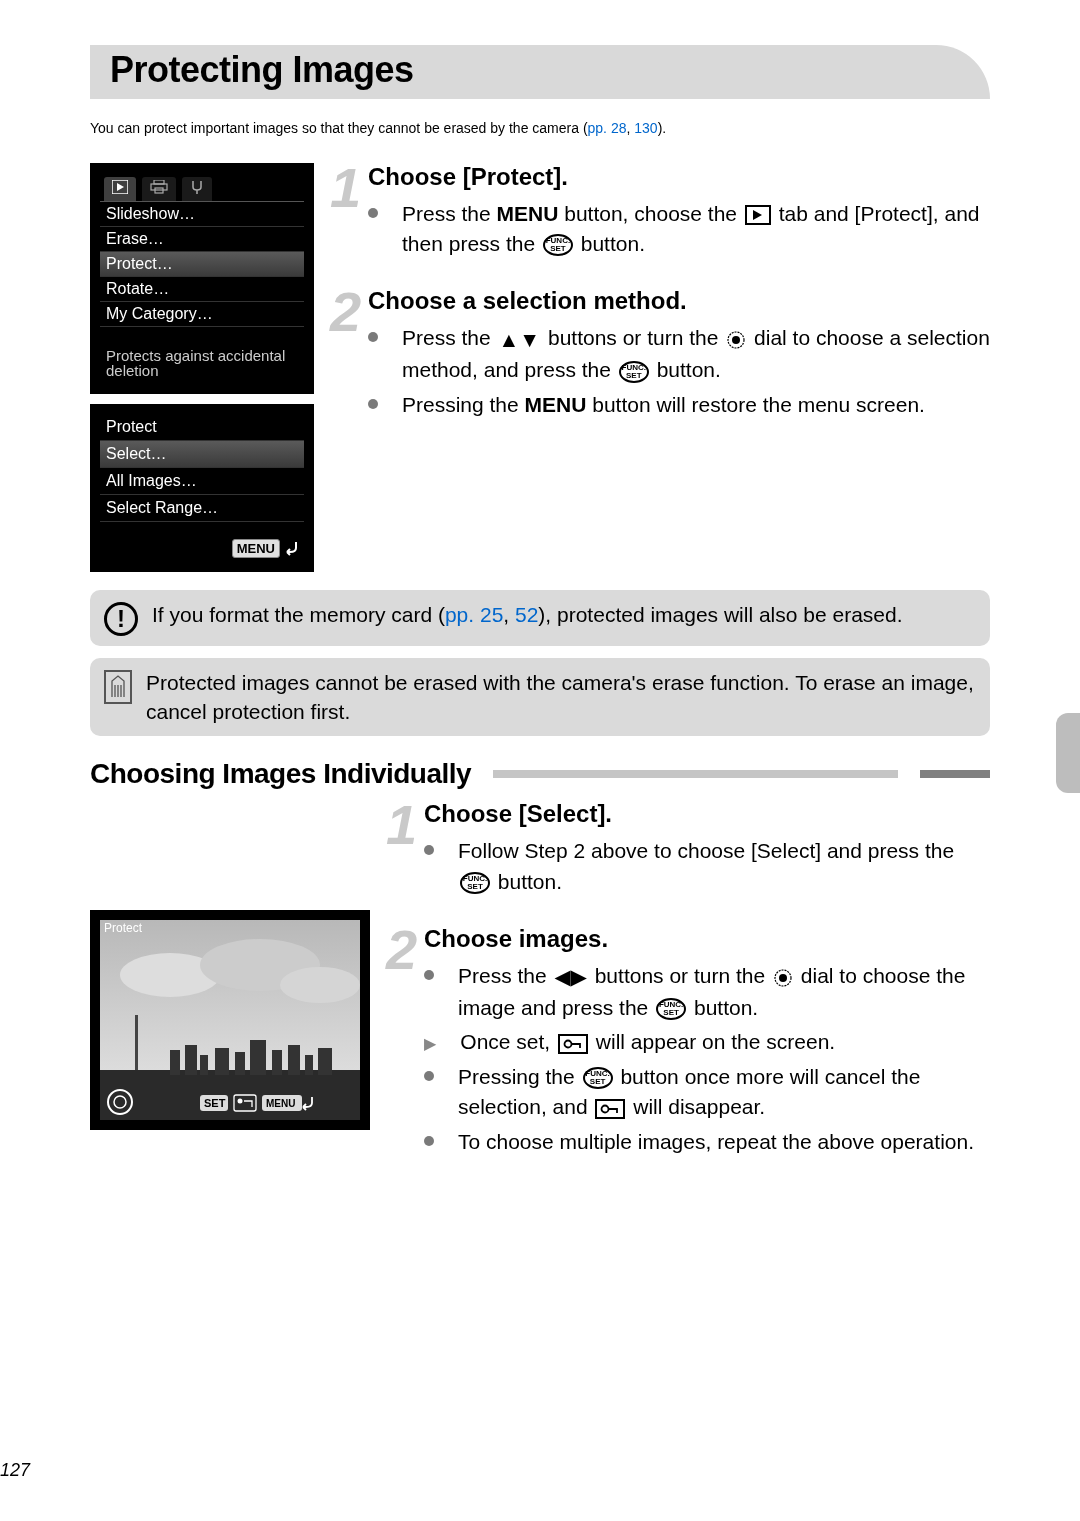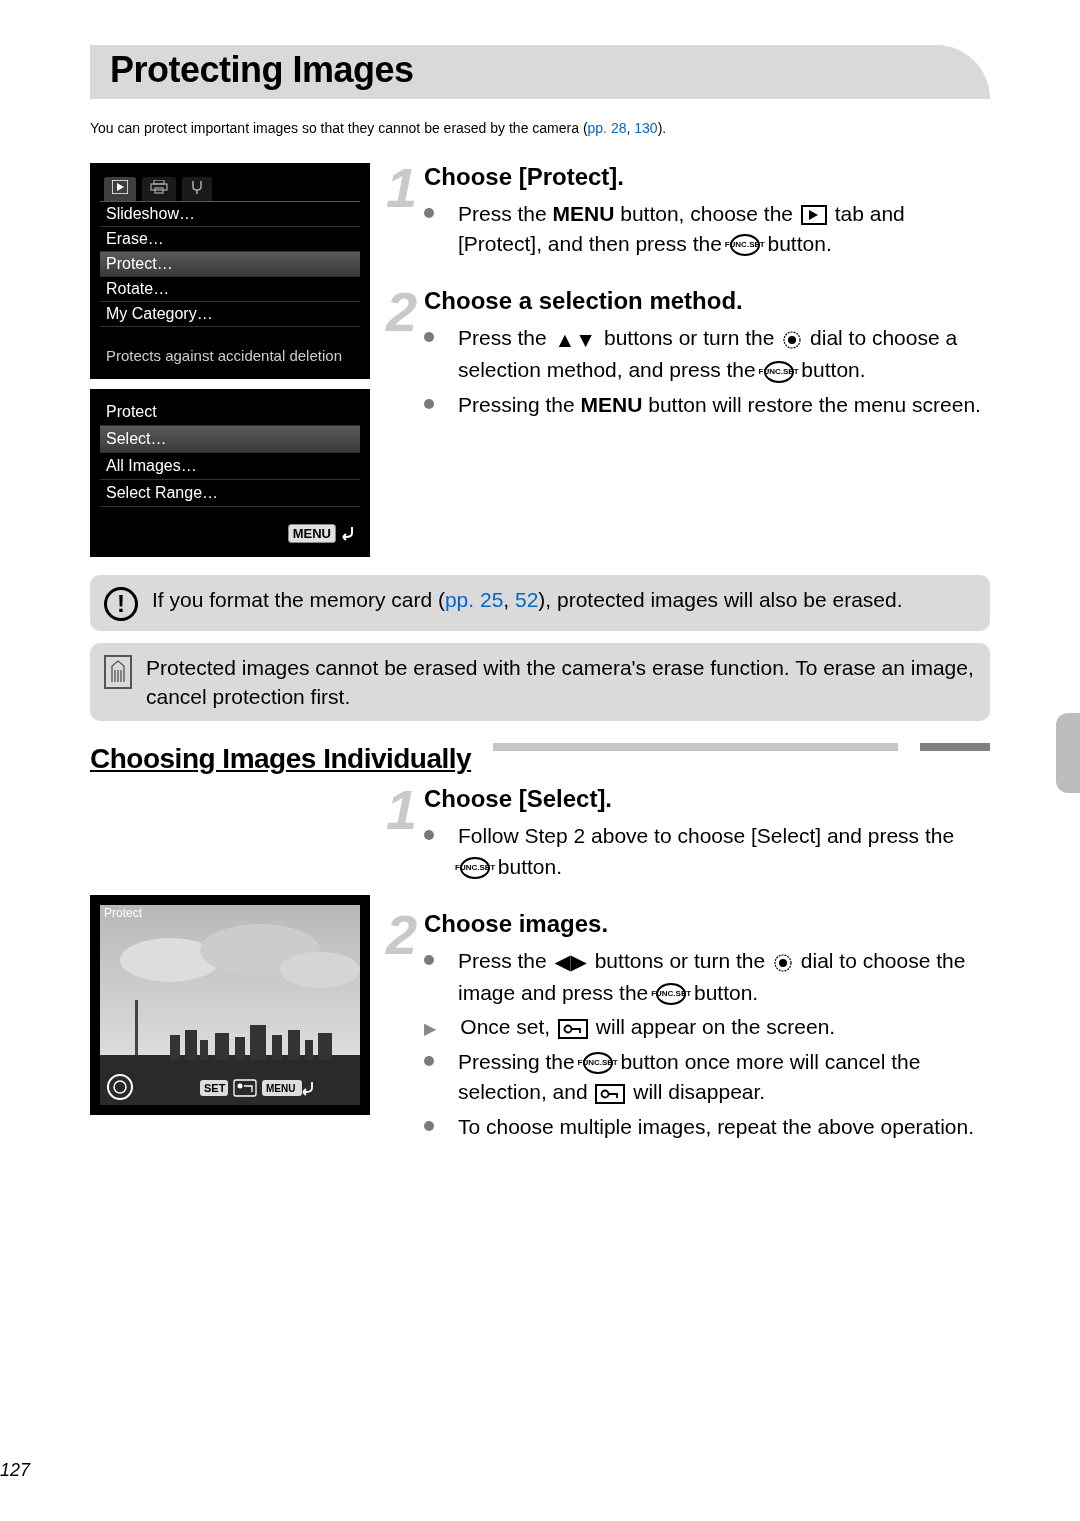--- a/index.html
+++ b/index.html
@@ -31,21 +31,21 @@
     line-height: 1.4;
     margin-bottom: 24px;
   }
   .link { color: #0066cc; }
   .section1 {
     display: flex;
     gap: 24px;
     margin-bottom: 18px;
   }
   .lcd-col {
-    width: 280px;
+    width: 224px;
     flex-shrink: 0;
   }
   .lcd {
     border: 10px solid #000;
     background: #000;
     margin-bottom: 10px;
     color: #fff;
     font-size: 16px;
     line-height: 1;
   }
@@ -177,21 +177,21 @@
     display: inline-flex;
     width: 30px; height: 22px;
     border: 2px solid #000;
     border-radius: 50%;
     align-items: center;
     justify-content: center;
     font-size: 8px;
     line-height: 8px;
     font-weight: bold;
     vertical-align: -4px;
-    flex-direction: row;
+    flex-direction: column;
   }
   .key-rect {
     display: inline-flex;
     width: 30px; height: 20px;
     border: 2px solid #000;
     align-items: center;
     justify-content: center;
     vertical-align: -3px;
     font-size: 15px;
   }
@@ -223,23 +223,23 @@
     width: 28px; height: 34px;
     border: 2px solid #555;
     display: flex;
     align-items: center;
     justify-content: center;
     margin-top: 2px;
     color: #555;
   }
   .subheading-row {
     display: flex;
+    align-items: center;
     gap: 22px;
     margin: 22px 0 10px 0;
-    text-decoration: underline;
   }
   .subheading {
     font-size: 28px;
     font-weight: 900;
     letter-spacing: -0.5px;
   }
   .rule-grey {
     flex: 1;
     height: 8px;
     background: #c5c5c5;

